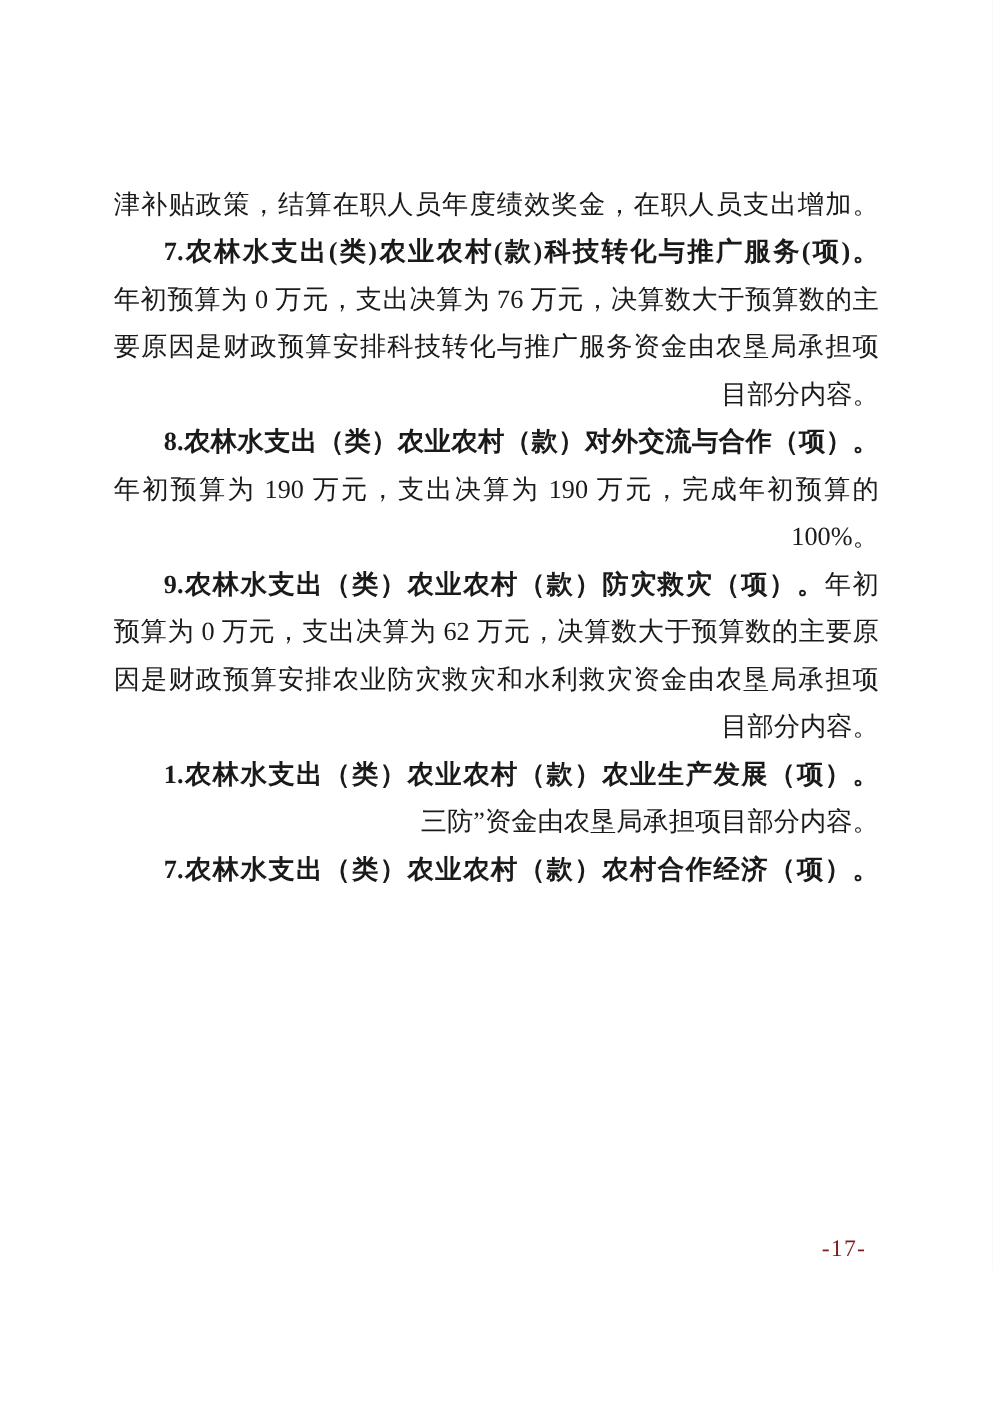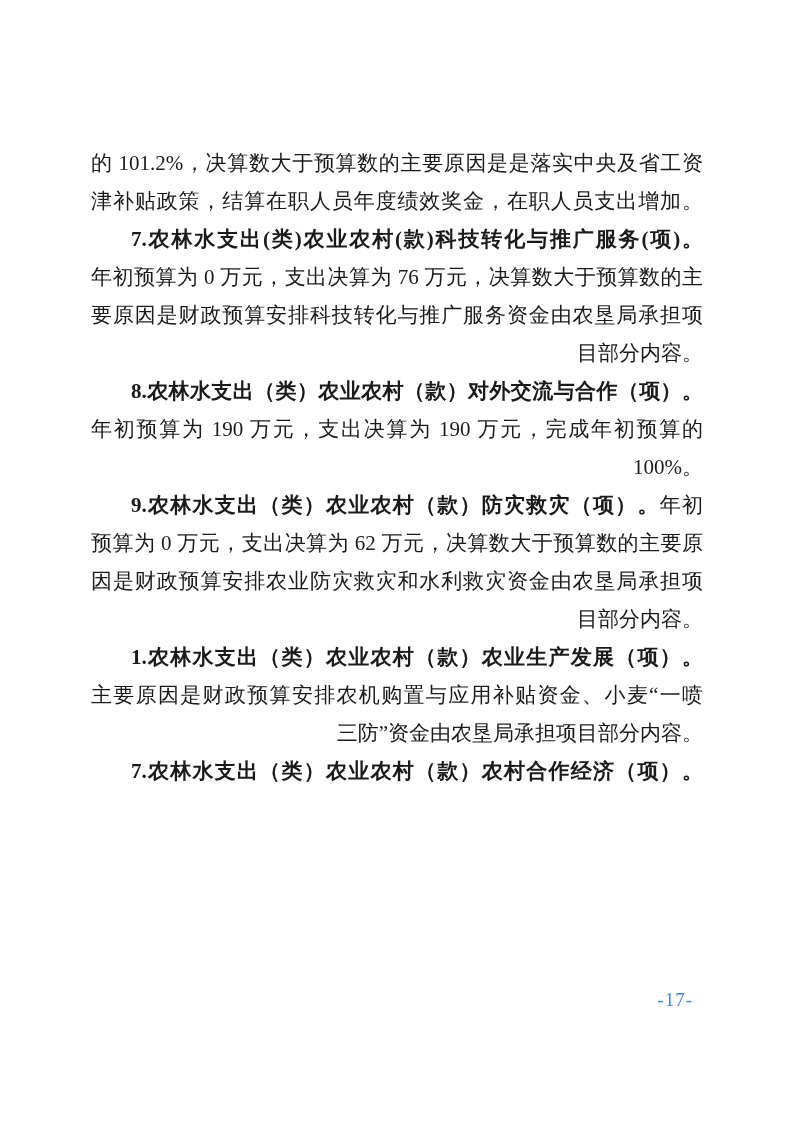--- a/index.html
+++ b/index.html
@@ -35,30 +35,29 @@
     text-align-last: justify;
   }
   .line.indent { text-indent: 40px; }
   .seg-bold { font-weight: 700; }
   .footer-page-number {
     position: absolute;
     top: 989px;
     right: 101px;
     font-size: 19px;
     letter-spacing: 1px;
-    color: #3b82f6;
+    color: #7f1d1d;
   }
 </style>
 </head>
 <body>
 
 <div class="page">
   <div class="text-block">
       <div>
-        <div class="line justify"><span>的 101.2%，决算数大于预算数的主要原因是是落实中央及省工资</span></div>
         <div class="line justify"><span>津补贴政策，结算在职人员年度绩效奖金，在职人员支出增加。</span></div>
       </div>
       <div>
         <div class="line justify indent"><span class="seg-bold">7.农林水支出(类)农业农村(款)科技转化与推广服务(项)。</span></div>
         <div class="line justify"><span>年初预算为 0 万元，支出决算为 76 万元，决算数大于预算数的主</span></div>
         <div class="line justify"><span>要原因是财政预算安排科技转化与推广服务资金由农垦局承担项</span></div>
         <div class="line"><span>目部分内容。</span></div>
       </div>
       <div>
         <div class="line justify indent"><span class="seg-bold">8.农林水支出（类）农业农村（款）对外交流与合作（项）。</span></div>
@@ -66,21 +65,20 @@
         <div class="line"><span>100%。</span></div>
       </div>
       <div>
         <div class="line justify indent"><span class="seg-bold">9.农林水支出（类）农业农村（款）防灾救灾（项）。</span><span>年初</span></div>
         <div class="line justify"><span>预算为 0 万元，支出决算为 62 万元，决算数大于预算数的主要原</span></div>
         <div class="line justify"><span>因是财政预算安排农业防灾救灾和水利救灾资金由农垦局承担项</span></div>
         <div class="line"><span>目部分内容。</span></div>
       </div>
       <div>
         <div class="line justify indent"><span class="seg-bold">1.农林水支出（类）农业农村（款）农业生产发展（项）。</span></div>
-        <div class="line justify"><span>主要原因是财政预算安排农机购置与应用补贴资金、小麦“一喷</span></div>
         <div class="line"><span>三防”资金由农垦局承担项目部分内容。</span></div>
       </div>
       <div>
         <div class="line justify indent"><span class="seg-bold">7.农林水支出（类）农业农村（款）农村合作经济（项）。</span></div>
       </div>
     </div>
   <div class="footer-page-number">-17-</div>
 </div>
 
 </body></html>

